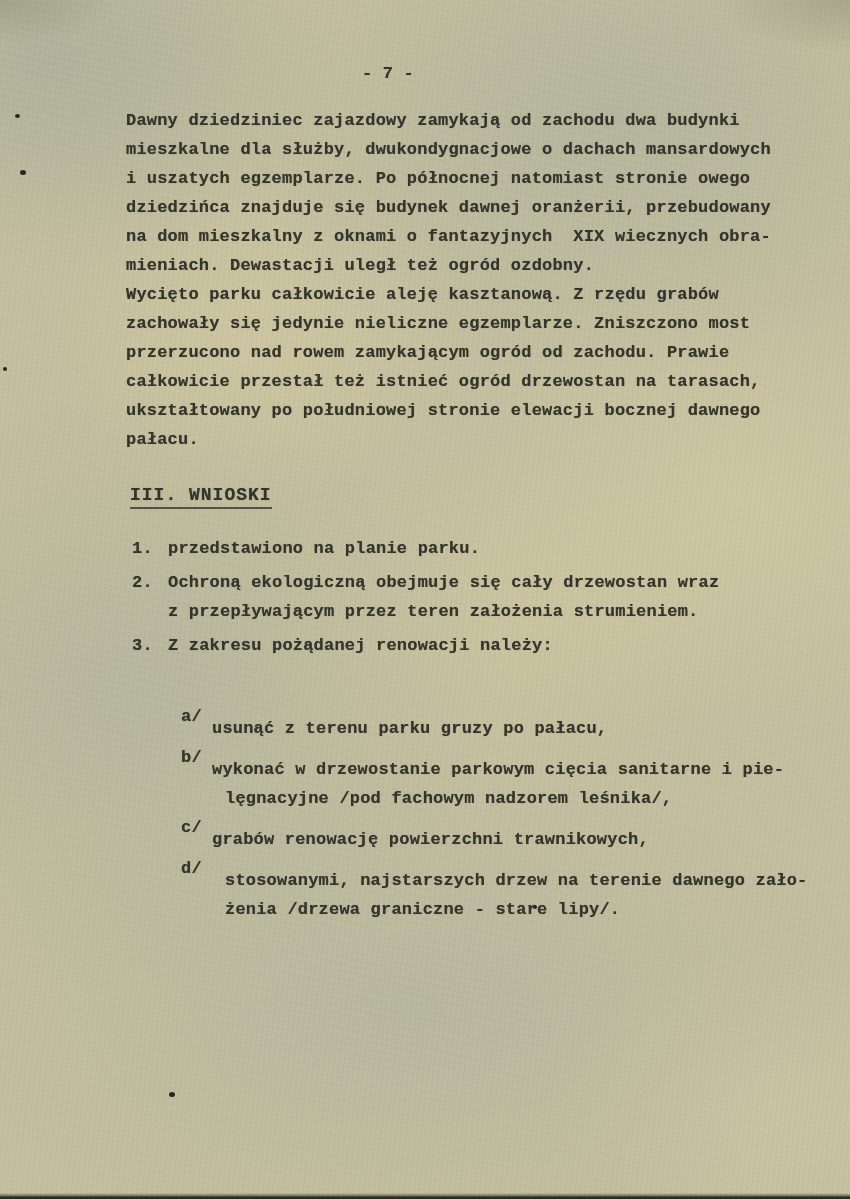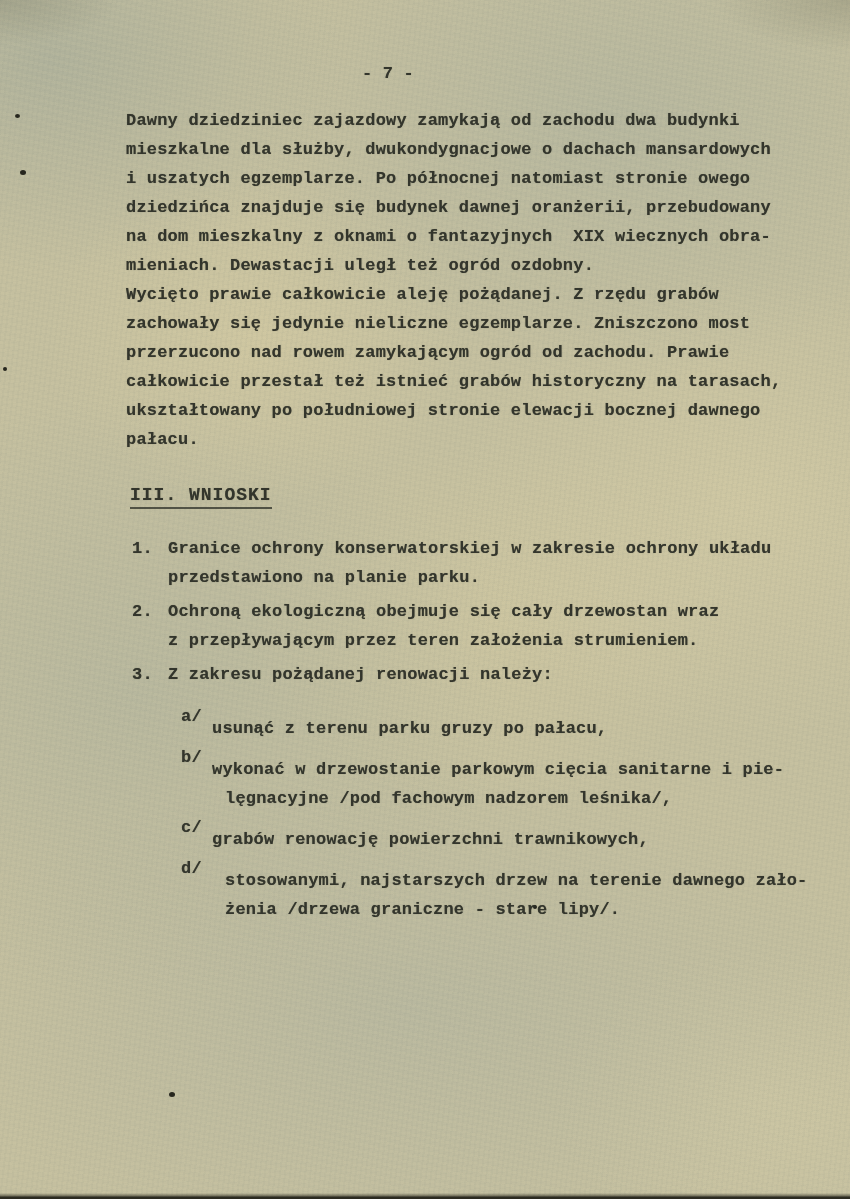--- a/index.html
+++ b/index.html
@@ -90,35 +90,34 @@
 
 <div class="tw page-number">- 7 -</div>
 
 <div class="body-block">
   <div class="tw line">Dawny dziedziniec zajazdowy zamykają od zachodu dwa budynki</div>
   <div class="tw line">mieszkalne dla służby, dwukondygnacjowe o dachach mansardowych</div>
   <div class="tw line">i uszatych egzemplarze. Po północnej natomiast stronie owego</div>
   <div class="tw line">dziedzińca znajduje się budynek dawnej oranżerii, przebudowany</div>
   <div class="tw line">na dom mieszkalny z oknami o fantazyjnych  XIX wiecznych obra-</div>
   <div class="tw line">mieniach. Dewastacji uległ też ogród ozdobny.</div>
-  <div class="tw line">Wycięto prawie całkowicie aleję pożądanej. Z rzędu grabów</div>
+  <div class="tw line">Wycięto parku całkowicie aleję kasztanową. Z rzędu grabów</div>
   <div class="tw line">zachowały się jedynie nieliczne egzemplarze. Zniszczono most</div>
   <div class="tw line">przerzucono nad rowem zamykającym ogród od zachodu. Prawie</div>
-  <div class="tw line">całkowicie przestał też istnieć grabów historyczny na tarasach,</div>
+  <div class="tw line">całkowicie przestał też istnieć ogród drzewostan na tarasach,</div>
   <div class="tw line">ukształtowany po południowej stronie elewacji bocznej dawnego</div>
   <div class="tw line">pałacu.</div>
 </div>
 
 <div class="tw heading">III. WNIOSKI</div>
 
 <div class="list">
   <div class="list-item">
     <span class="tw line marker">1.</span>
     <span class="lines">
-      <span class="tw line" style="display:block">Granice ochrony konserwatorskiej w zakresie ochrony układu</span>
       <span class="tw line" style="display:block">przedstawiono na planie parku.</span>
     </span>
   </div>
   <div class="list-item">
     <span class="tw line marker">2.</span>
     <span class="lines">
       <span class="tw line" style="display:block">Ochroną ekologiczną obejmuje się cały drzewostan wraz</span>
       <span class="tw line" style="display:block">z przepływającym przez teren założenia strumieniem.</span>
     </span>
   </div>

